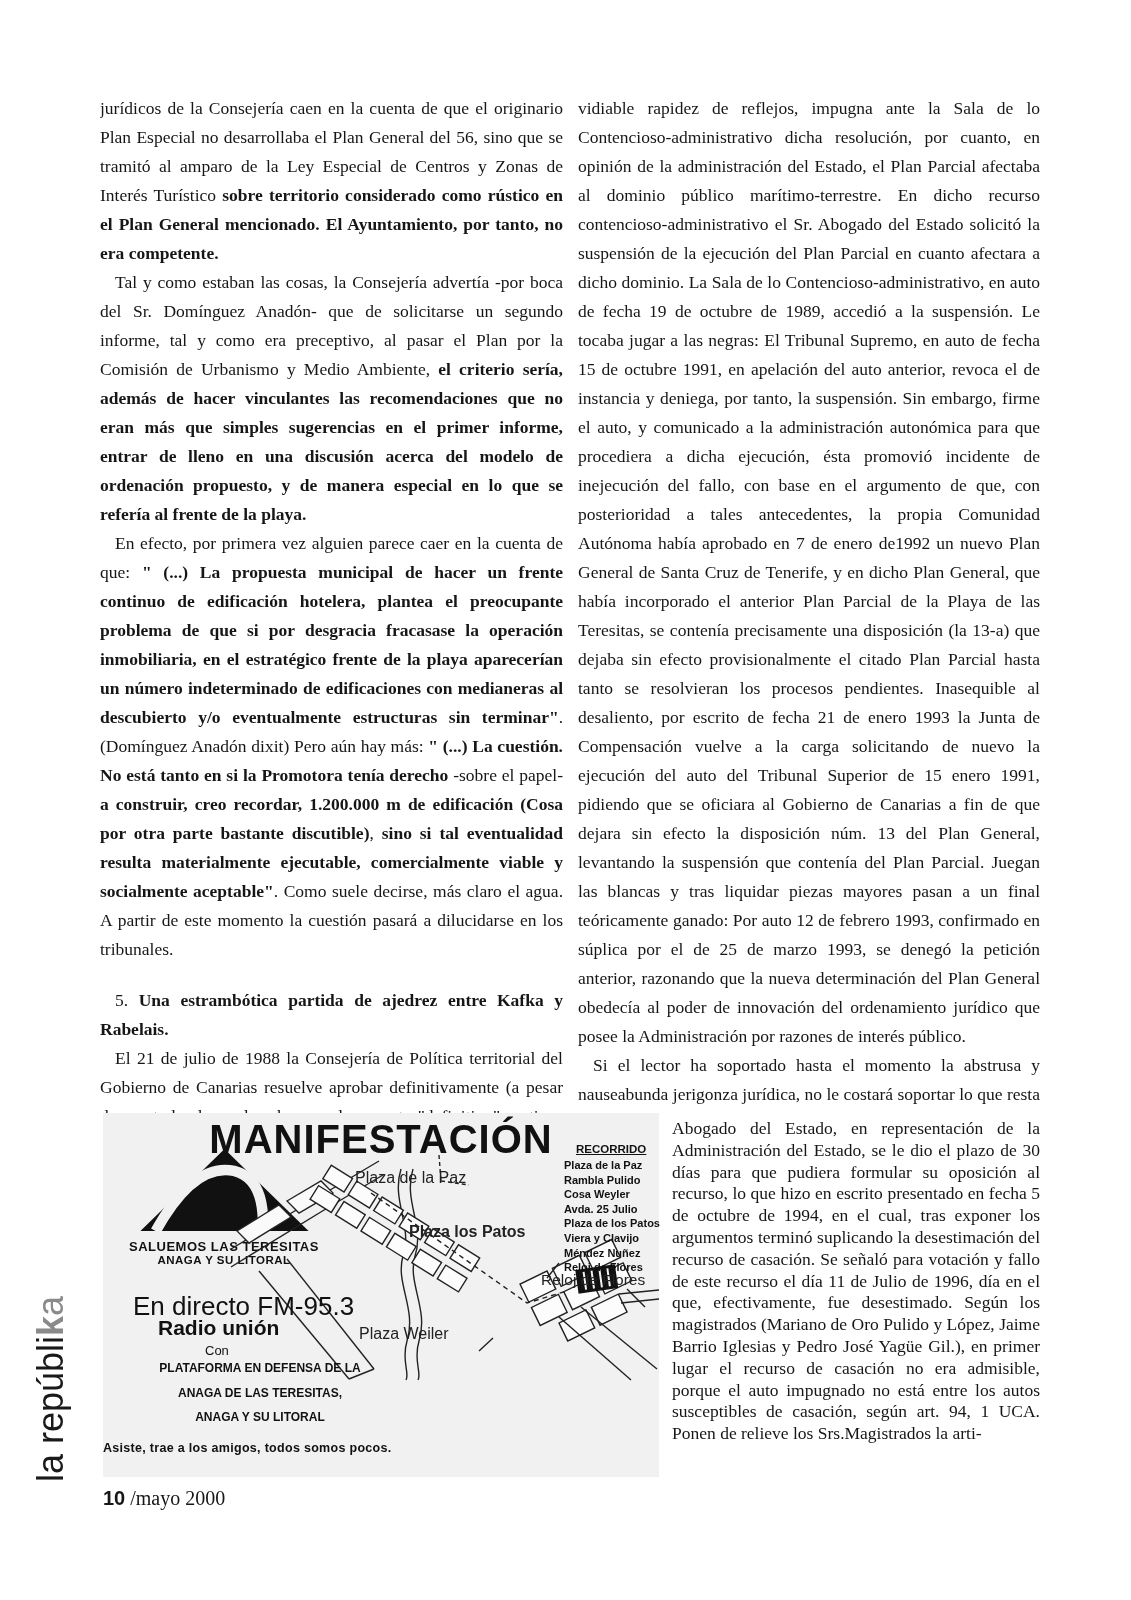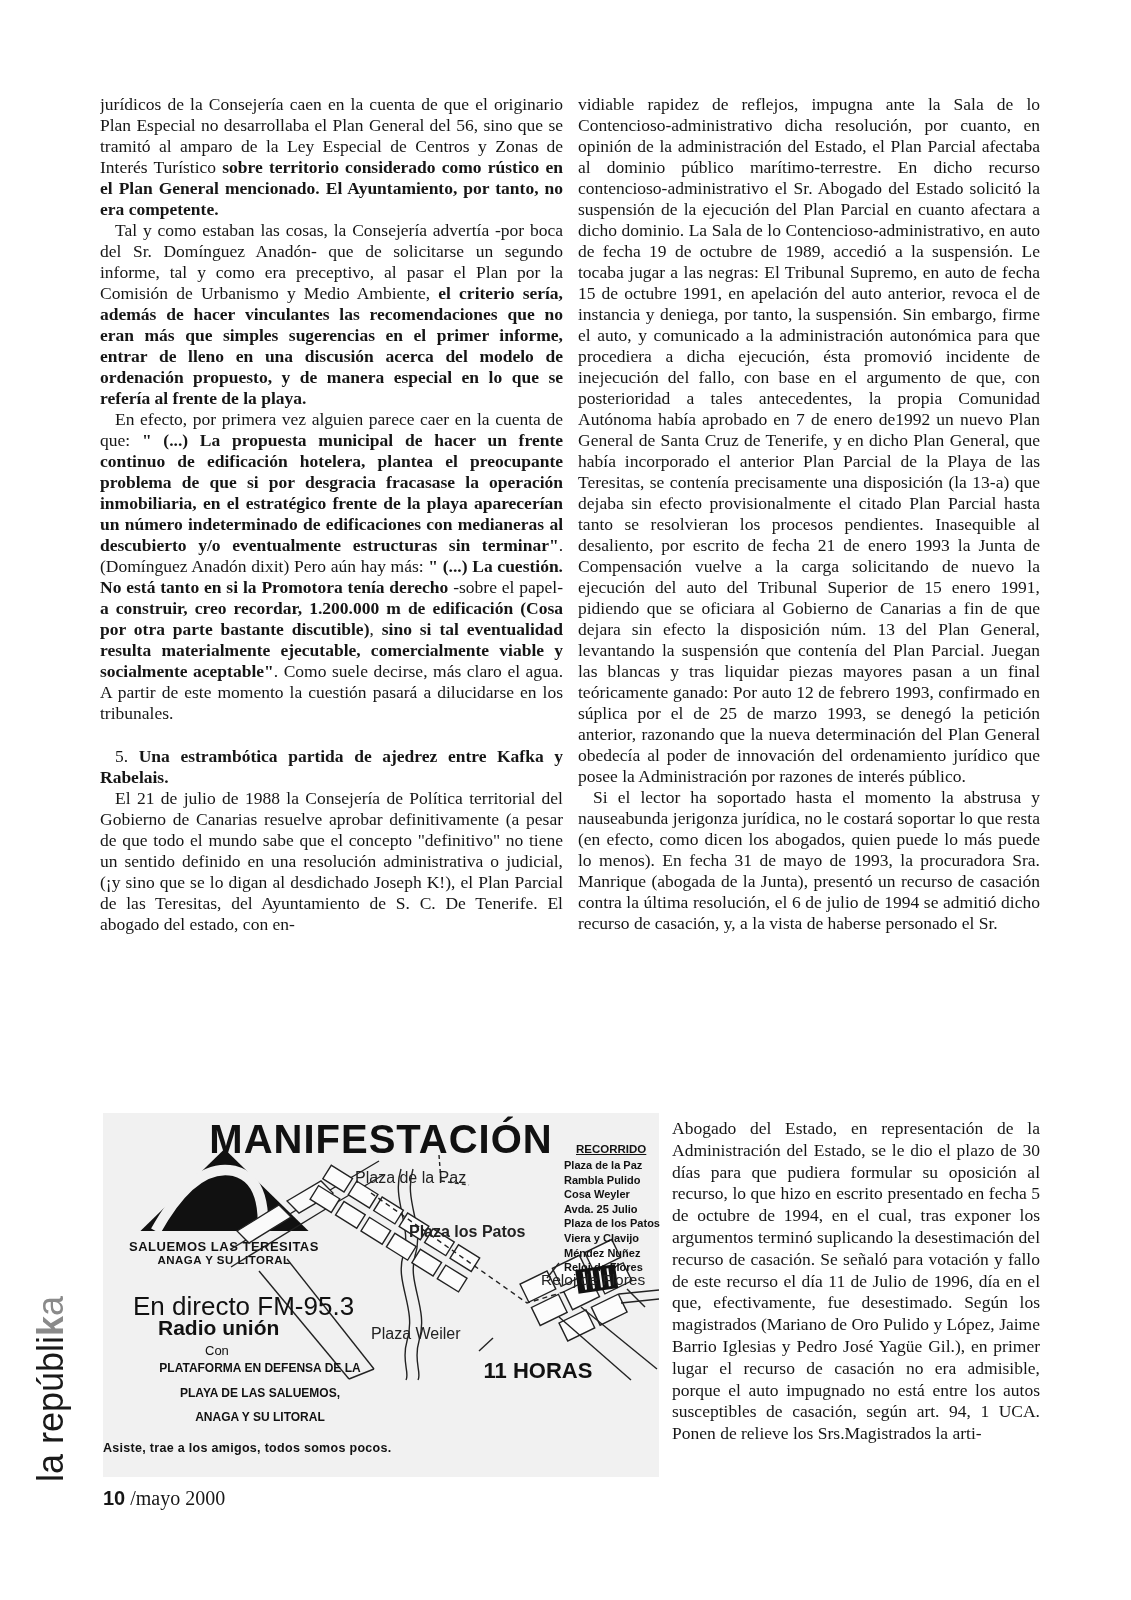--- a/index.html
+++ b/index.html
@@ -1,39 +1,39 @@
 <!DOCTYPE html>
 <html><head>
 <meta charset="utf-8">
 <style>
   html,body{margin:0;padding:0;background:#ffffff;}
   #page{position:relative;width:1131px;height:1600px;background:#ffffff;overflow:hidden;
         font-family:"Liberation Serif",serif;color:#161616;}
   
-  .col{position:absolute;text-align:justify;font-size:17.5px;line-height:21px;overflow:hidden;}
+  .col{position:absolute;text-align:justify;font-size:17.5px;line-height:29px;overflow:hidden;}
   #col-left{left:100px;top:94px;width:463px;height:1019px;}
   #col-right-a{left:578px;top:94px;width:462px;height:1022px;}
   #col-right-b{left:672px;top:1118px;width:368px;height:375px;line-height:21.8px;}
   .col p{margin:0;}
   .ind{text-indent:15px;}
   .sec-head{margin-top:22px !important;text-indent:15px;}
   .sec-head b{font-weight:bold;}
   
   #flyer{position:absolute;left:103px;top:1113px;width:556px;height:364px;background:#f1f1f1;
          font-family:"Liberation Sans",sans-serif;color:#111;}
   #flyer .abs{position:absolute;}
   .flyer-title{left:0;right:0;top:4px;text-align:center;font-size:40px;font-weight:bold;letter-spacing:1px;}
   .logo{left:25px;top:34px;width:192px;text-align:center;}
   .logo-l1{font-size:13px;font-weight:bold;letter-spacing:.5px;margin-top:2px;}
   .logo-l2{font-size:11.5px;font-weight:bold;letter-spacing:.5px;}
   .mapsvg{left:126px;top:28px;}
   .map-label{position:absolute;font-size:16px;color:#222;white-space:nowrap;}
   .lbl-paz{left:252px;top:56px;}
   .lbl-patos{left:306px;top:110px;font-weight:bold;}
-  .lbl-weiler{left:268px;top:212px;}
+  .lbl-weiler{left:256px;top:212px;}
   .lbl-reloj{left:438px;top:158px;font-size:15.5px;}
   .recorrido{left:461px;top:30px;width:96px;}
   .recorrido-title{font-size:11.5px;font-weight:bold;text-decoration:underline;margin-bottom:3px;margin-left:12px;}
   .recorrido-item{font-size:11px;font-weight:bold;line-height:14.6px;white-space:nowrap;}
   .radio1{left:30px;top:178px;font-size:26px;}
   .radio2{left:55px;top:203px;font-size:21px;font-weight:bold;}
   .radio3{left:102px;top:230px;font-size:13px;}
   .platform{left:2px;top:243px;width:310px;text-align:center;font-weight:bold;font-size:12px;line-height:24.5px;}
   .datetime{left:314px;top:243px;width:242px;text-align:center;font-weight:bold;font-size:22px;line-height:30px;}
   .tagline{left:0;right:0;top:328px;text-align:left;font-size:12.5px;font-weight:bold;letter-spacing:.3px;}
@@ -159,26 +159,25 @@
       <div class="recorrido-item">Méndez Nuñez</div>
       <div class="recorrido-item">Reloj de Flores</div>
     </div>
 
     <div class="abs radio1">En directo FM-95.3</div>
     <div class="abs radio2">Radio unión</div>
     <div class="abs radio3">Con</div>
 
     <div class="abs platform">
       <div>PLATAFORMA EN DEFENSA DE LA</div>
-      <div>PLAYA DE LAS SALUEMOS,</div>
+      <div>ANAGA DE LAS TERESITAS,</div>
       <div>ANAGA Y SU LITORAL</div>
     </div>
 
     <div class="abs datetime">
-      <div>11 HORAS</div>
     </div>
 
     <div class="abs tagline">Asiste, trae a los amigos, todos somos pocos.</div>
   </div>
 
   <div id="brand">
     <span>la repúbli</span><span class="graybold">k</span><span class="gray">a</span>
   </div>
 
   <div id="footer">

